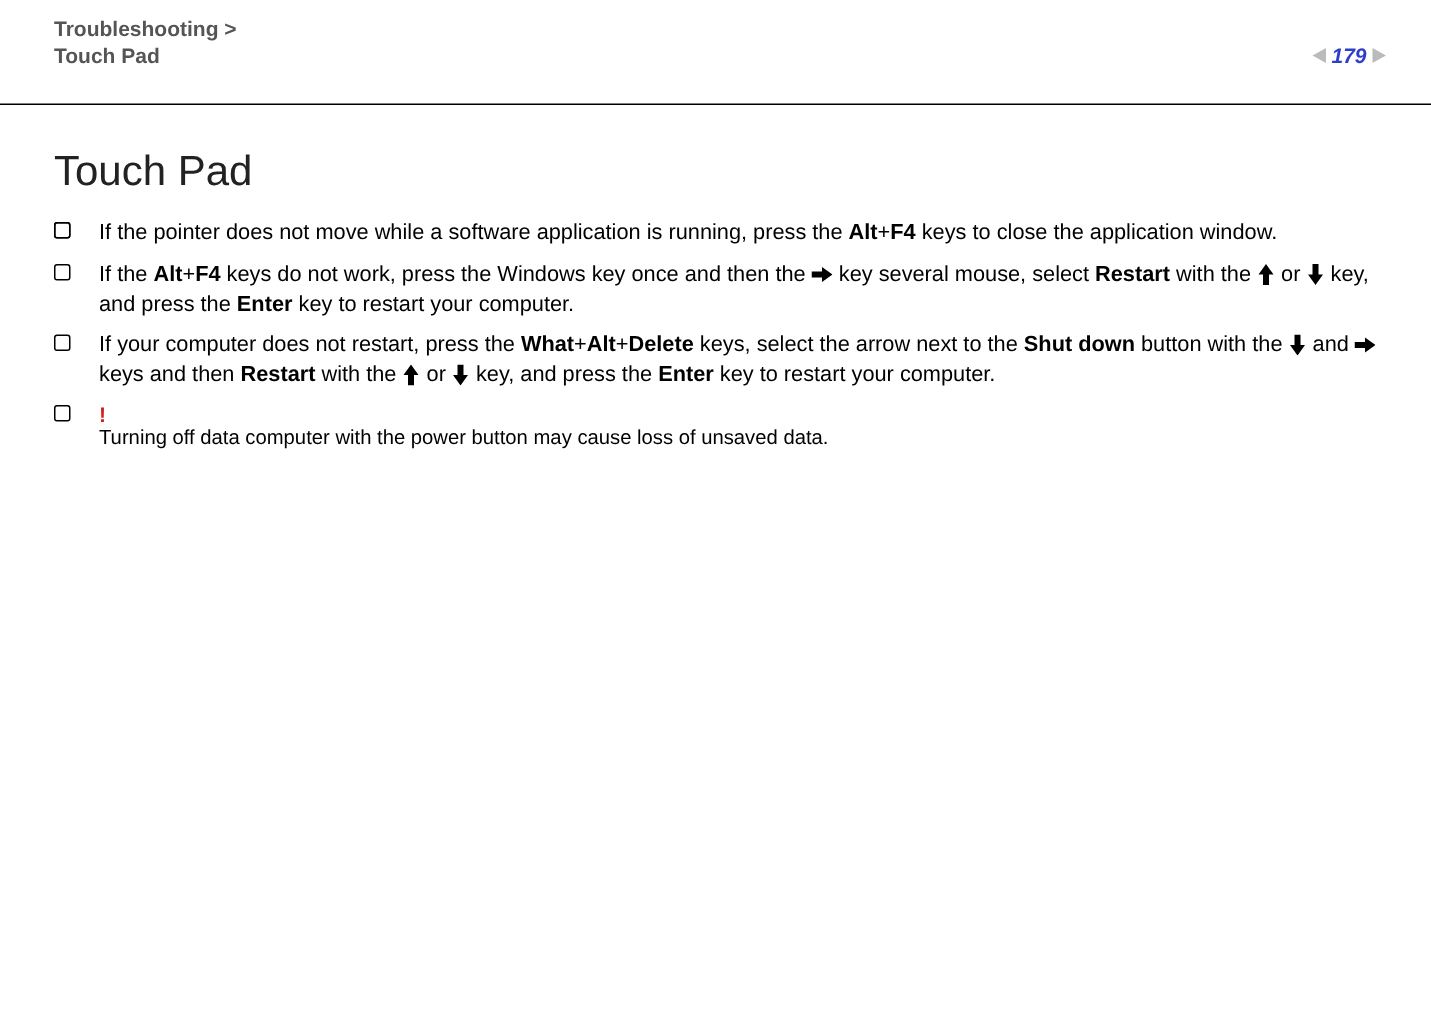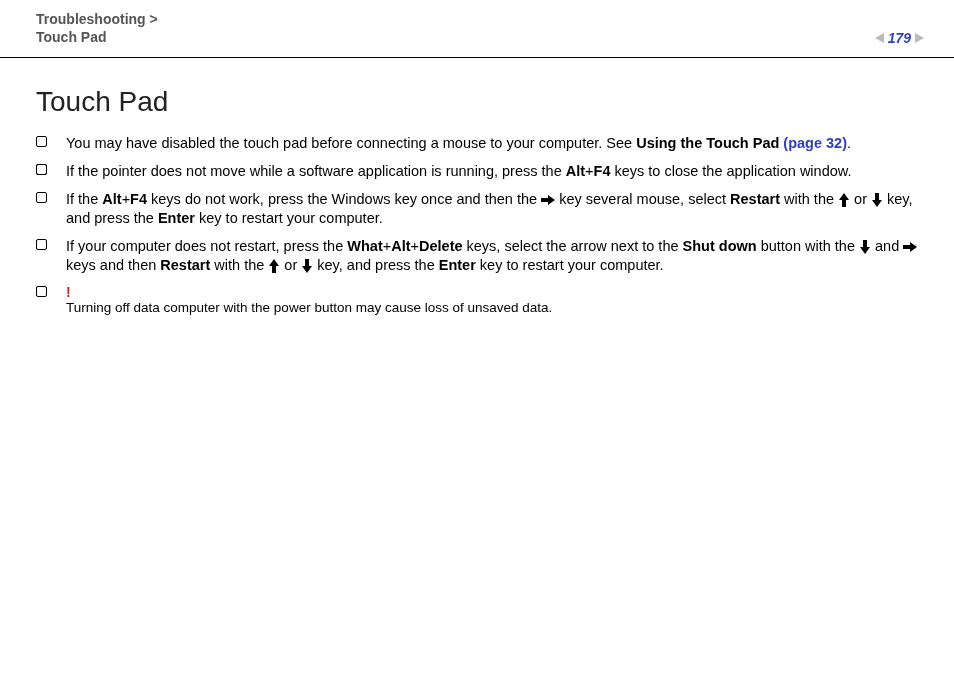--- a/index.html
+++ b/index.html
@@ -7,22 +7,22 @@
     width: 954px;
     height: 674px;
     background: #fff;
     font-family: Arial, Helvetica, sans-serif;
     color: #000;
     position: relative;
   }
   .header {
     display: flex;
     justify-content: space-between;
-    align-items: flex-end;
-    padding: 10px 30px 11px 36px;
+    align-items: center;
+    padding: 10px 30px 23px 36px;
     border-bottom: 1px solid #000;
   }
   .breadcrumb {
     font-size: 14px;
     font-weight: bold;
     color: #555;
     line-height: 1.3;
   }
   .pagenum-wrap {
     display: flex;
@@ -113,24 +113,20 @@
     <span class="pagenum">179</span>
     <span class="tri-right"></span>
   </div>
 </div>
 
 <div class="content">
   <h1>Touch Pad</h1>
 
   <ul>
 
-    <li>
-      <span class="bullet"></span>
-      <span>You may have disabled the touch pad before connecting a mouse to your computer. See </span><span class="bold">Using the Touch Pad </span><span class="link">(page 32)</span><span>.</span>
-    </li>
 
     <li>
       <span class="bullet"></span>
     </li>
 
     <li>
       <span class="bullet"></span>
       <span>If the pointer does not move while a software application is running, press the </span><span class="bold">Alt</span><span>+</span><span class="bold">F4</span><span> keys to close the application window.</span>
     </li>
 

